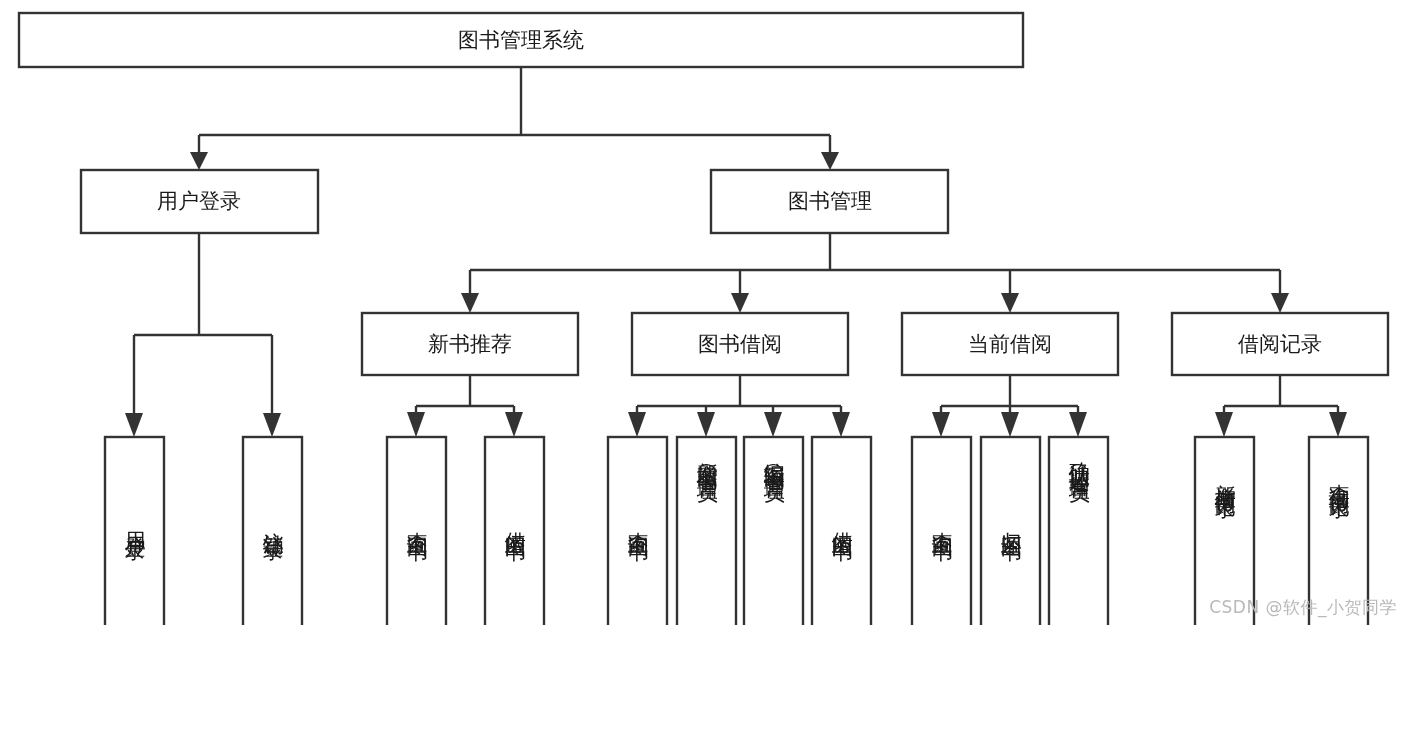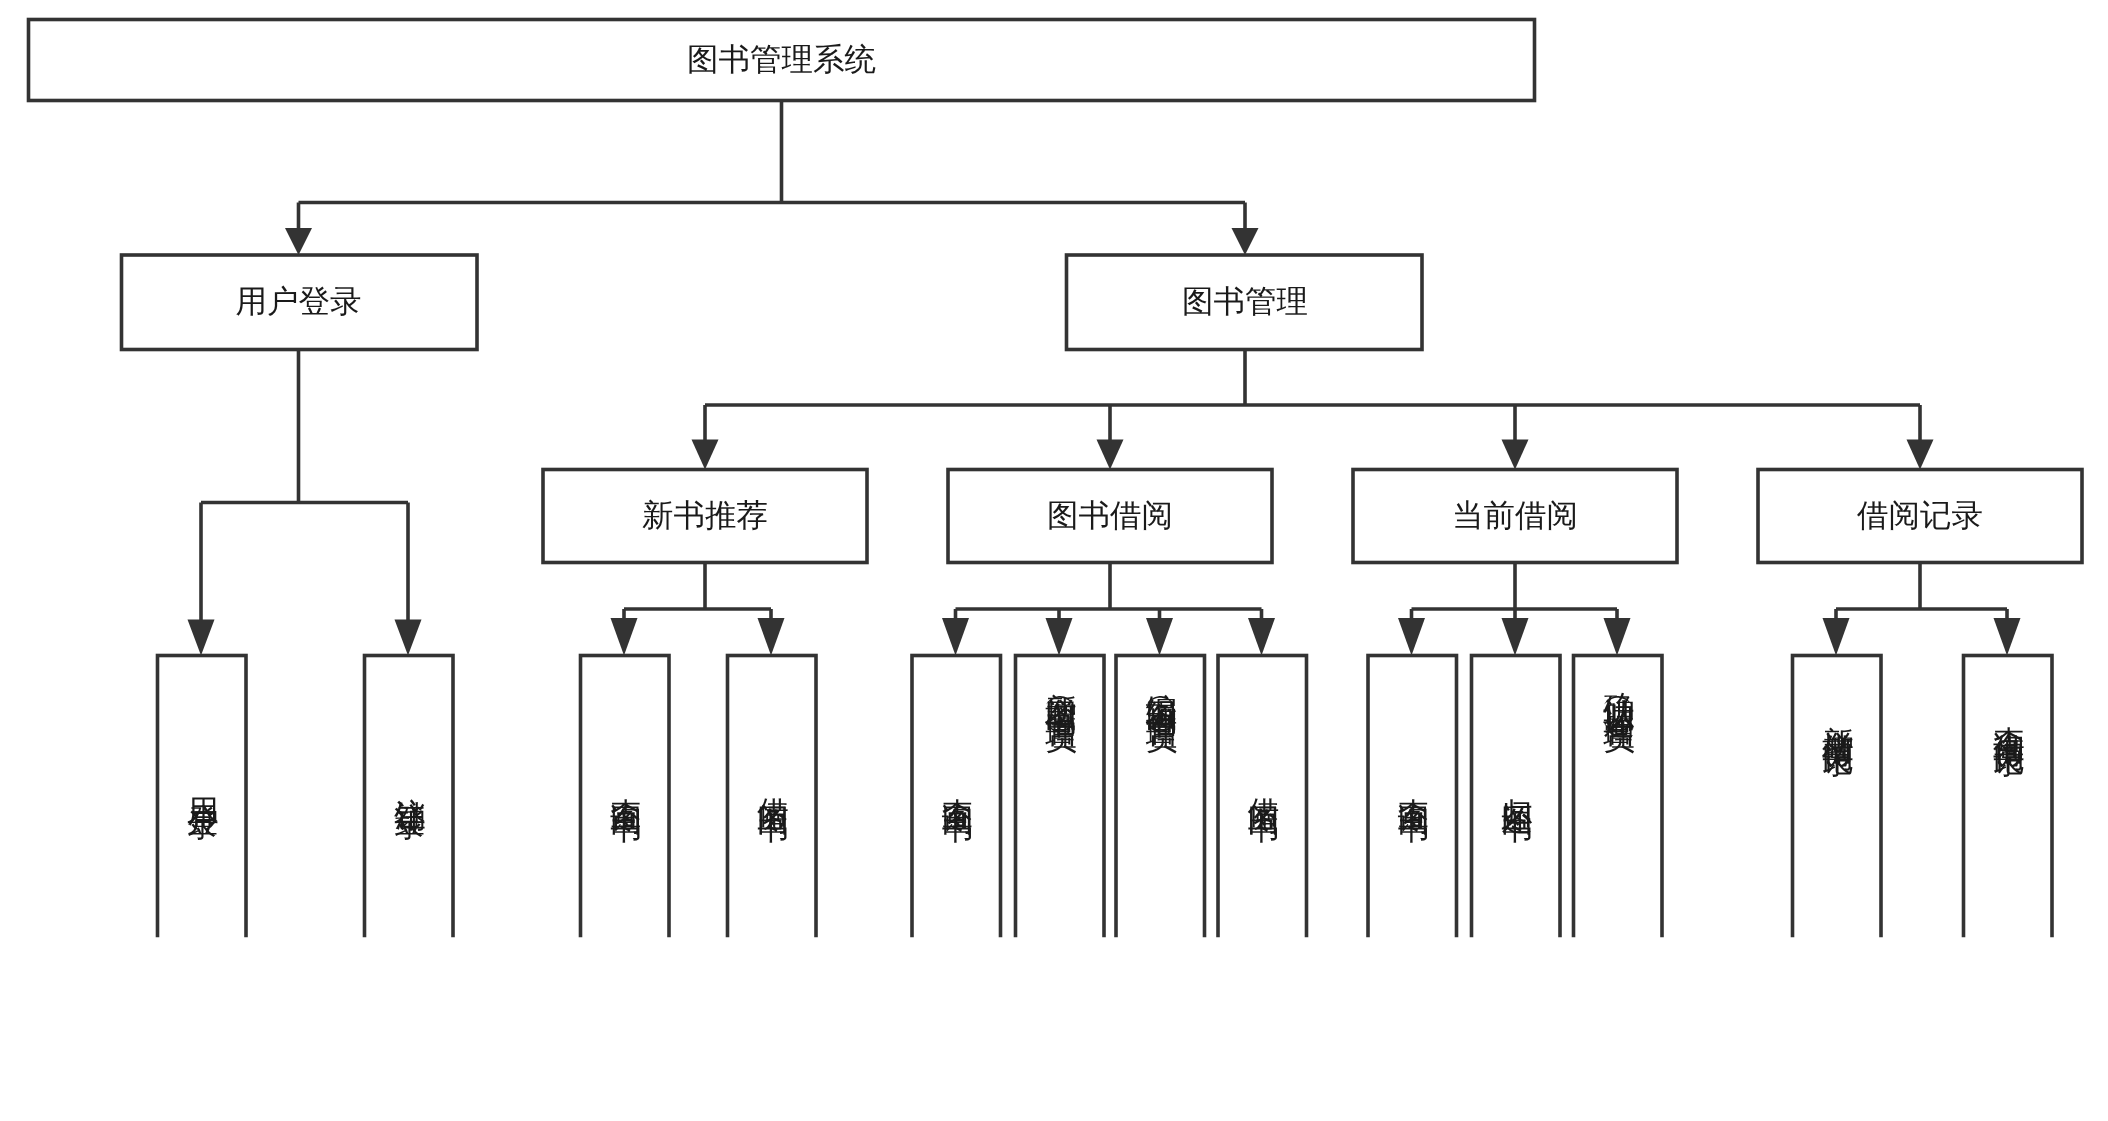--- a/index.html
+++ b/index.html
@@ -239,14 +239,15 @@
     <span class="leaf-label" style="margin-top:8px;">确认归还（管理员）</span>
   </div>
 
   <div class="leaf-label-wrap" style="left:1195px; top:437px; width:59px; height:298px;">
     <span class="leaf-label" style="margin-top:30px;">新增借阅记录</span>
   </div>
   <div class="leaf-label-wrap" style="left:1309px; top:437px; width:59px; height:298px;">
     <span class="leaf-label" style="margin-top:30px;">查询借阅记录</span>
   </div>
 
+  <div class="watermark">CSDN @软件_小贺同学</div>
 
 </div>
 
 </body></html>

